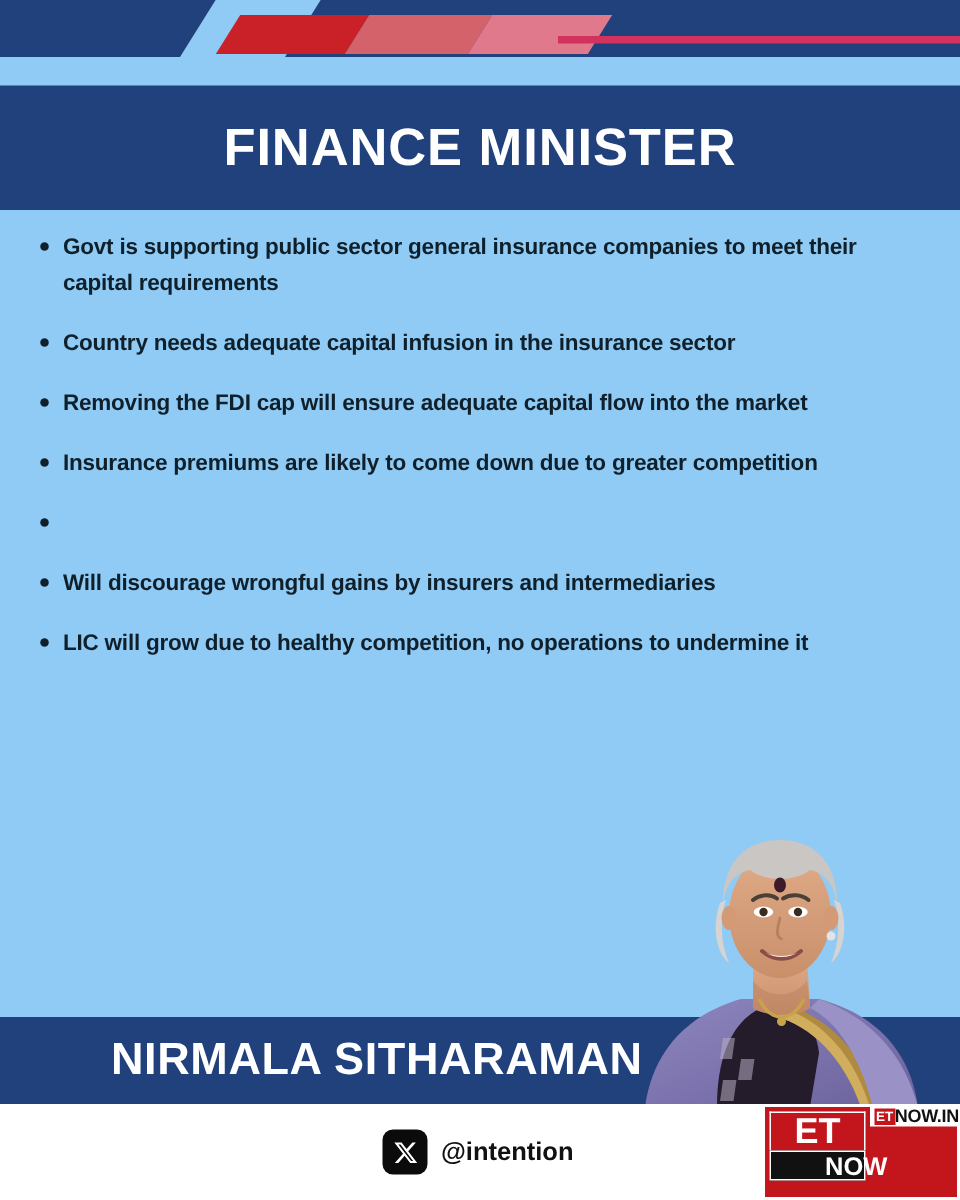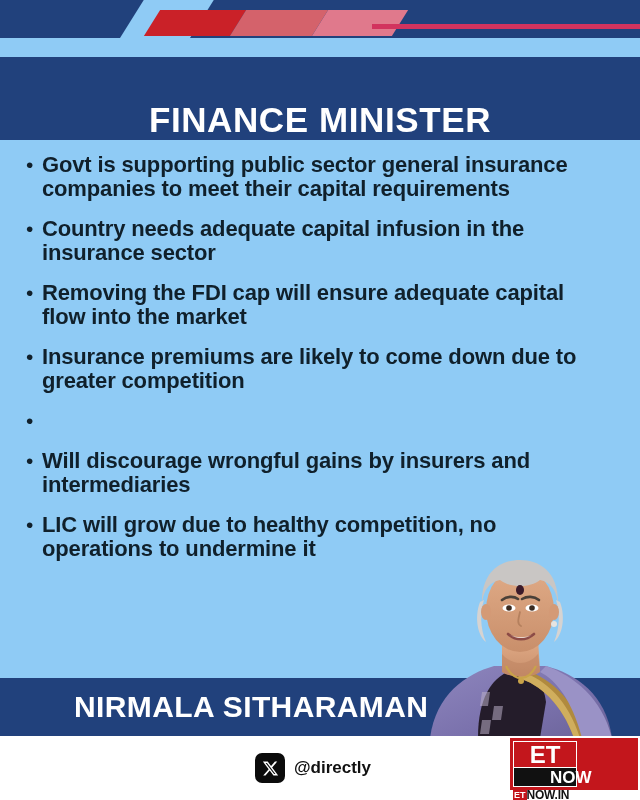--- a/index.html
+++ b/index.html
@@ -17,30 +17,30 @@
   .tb-notch{position:absolute;top:0;left:120px;width:70px;height:38px;background:#8FCBF5;
             transform:skewX(-32deg);transform-origin:bottom left;}
   .para{position:absolute;top:10px;height:26px;transform:skewX(-32deg);}
   .p1{left:152px;width:86px;background:#CA2128;}
   .p2{left:238px;width:82px;background:#D4626B;}
   .p3{left:320px;width:80px;background:#E0798C;}
   .tb-line{position:absolute;left:372px;top:24px;width:280px;height:5px;background:#D2335E;}
 
   
   .titlebar{position:absolute;left:0;top:57px;width:640px;height:83px;background:#21417C;
-            display:flex;align-items:flex-end;justify-content:center;}
+            display:flex;align-items:center;justify-content:center;}
   .titlebar h1{margin:0;color:#ffffff;font-size:35px;font-weight:bold;letter-spacing:.6px;
                font-family:"Liberation Sans", sans-serif;}
 
   
   .bullets{position:absolute;left:0;top:141px;width:640px;height:537px;background:#8FCBF5;
            padding:12px 18px 0 26px;box-sizing:border-box;z-index:2;}
   .bullet{display:flex;align-items:flex-start;margin-bottom:16px;}
   .dot{flex:0 0 auto;width:16px;color:#10202B;font-size:21px;line-height:24px;text-align:left;}
-  .btxt{color:#10202B;font-size:22px;font-weight:bold;line-height:24px;letter-spacing:-0.15px;
+  .btxt{color:#10202B;font-size:15px;font-weight:bold;line-height:24px;letter-spacing:-0.15px;
         max-width:560px;}
 
   
   .portrait{position:absolute;right:22px;bottom:62px;width:196px;height:196px;z-index:3;
             pointer-events:none;}
   .portrait svg{display:block;width:100%;height:100%;}
 
   
   .namebar{position:absolute;left:0;top:678px;width:640px;height:58px;background:#21417C;z-index:2;}
   .namebar span{position:absolute;left:74px;top:50%;transform:translateY(-50%);
@@ -51,21 +51,21 @@
           display:flex;align-items:center;}
   .follow{position:absolute;left:255px;top:50%;transform:translateY(-50%);
           display:flex;align-items:center;gap:9px;}
   .follow .ftxt{color:#111111;font-size:17px;font-weight:bold;}
   .xlogo{width:30px;height:30px;border-radius:7px;background:#0B0B0B;
          display:flex;align-items:center;justify-content:center;}
   .xlogo svg{width:17px;height:17px;display:block;}
   .handle{color:#111111;font-size:17px;font-weight:bold;}
 
   .etlogo{position:absolute;right:2px;top:2px;width:128px;height:60px;background:#C3161C;
-          display:flex;flex-direction:column;}
+          display:flex;flex-direction:row;}
   .et-main{flex:1;display:flex;}
   .et-left{width:70px;position:relative;background:#C3161C;padding:3px;box-sizing:border-box;}
   .et-et{height:26px;background:#C3161C;color:#ffffff;font-size:24px;font-weight:bold;
          line-height:26px;text-align:center;letter-spacing:0px;border:1.5px solid #ffffff;
          border-bottom:none;box-sizing:border-box;}
   .et-now{height:20px;background:#111111;color:#ffffff;font-size:17px;font-weight:bold;
           line-height:20px;text-align:center;border:1.5px solid #ffffff;box-sizing:border-box;padding-left:36px;}
   .et-right{flex:1;color:#ffffff;font-size:11.5px;font-weight:bold;line-height:13px;
             padding:6px 0 0 6px;box-sizing:border-box;letter-spacing:.3px;}
   .et-strip{height:13px;background:#ffffff;display:flex;align-items:center;padding-left:3px;}
@@ -181,21 +181,21 @@
     </svg>
   </div>
 
   <div class="footer">
     <div class="follow">
       <span class="xlogo">
         <svg viewBox="0 0 24 24" xmlns="http://www.w3.org/2000/svg" aria-hidden="true">
           <path fill="#ffffff" d="M18.24 2.25h3.31l-7.23 8.26 8.5 11.24h-6.65l-5.21-6.82-5.97 6.82H1.68l7.73-8.84L1.25 2.25h6.82l4.71 6.23 5.46-6.23Zm-1.16 17.52h1.83L7.04 4.13H5.07l12.01 15.64Z"></path>
         </svg>
       </span>
-      <span class="handle">@directly</span>
+      <span class="handle">@intention</span>
     </div>
 
     <div class="etlogo">
       <div class="et-main">
         <div class="et-left">
           <div class="et-et">ET</div>
           <div class="et-now">NOW</div>
         </div>
       </div>
       <div class="et-strip">

